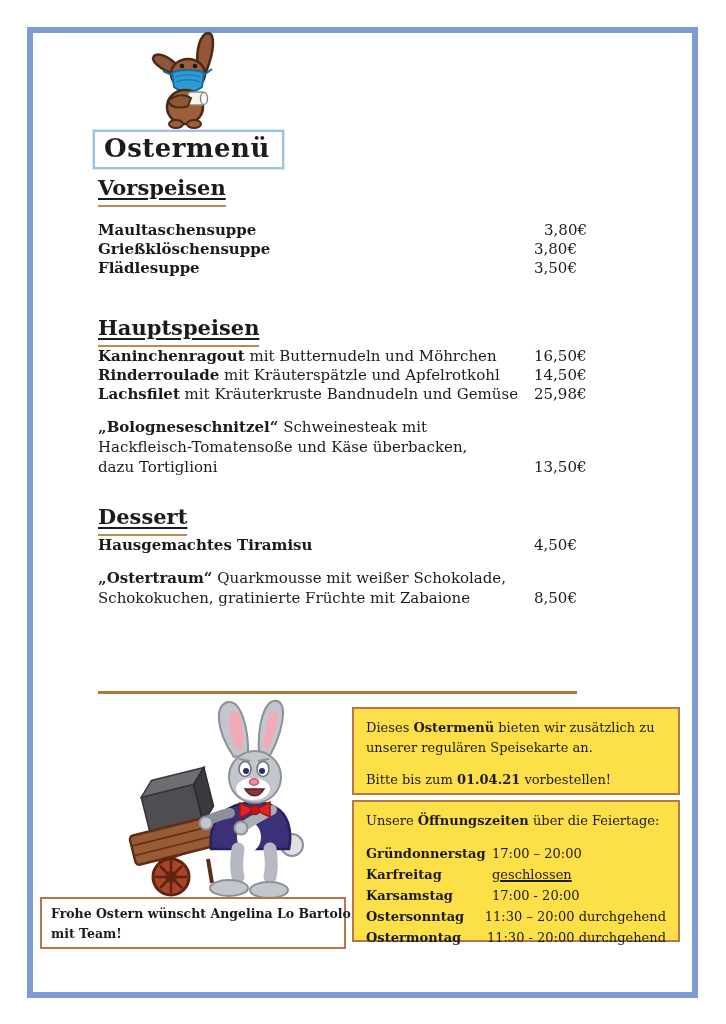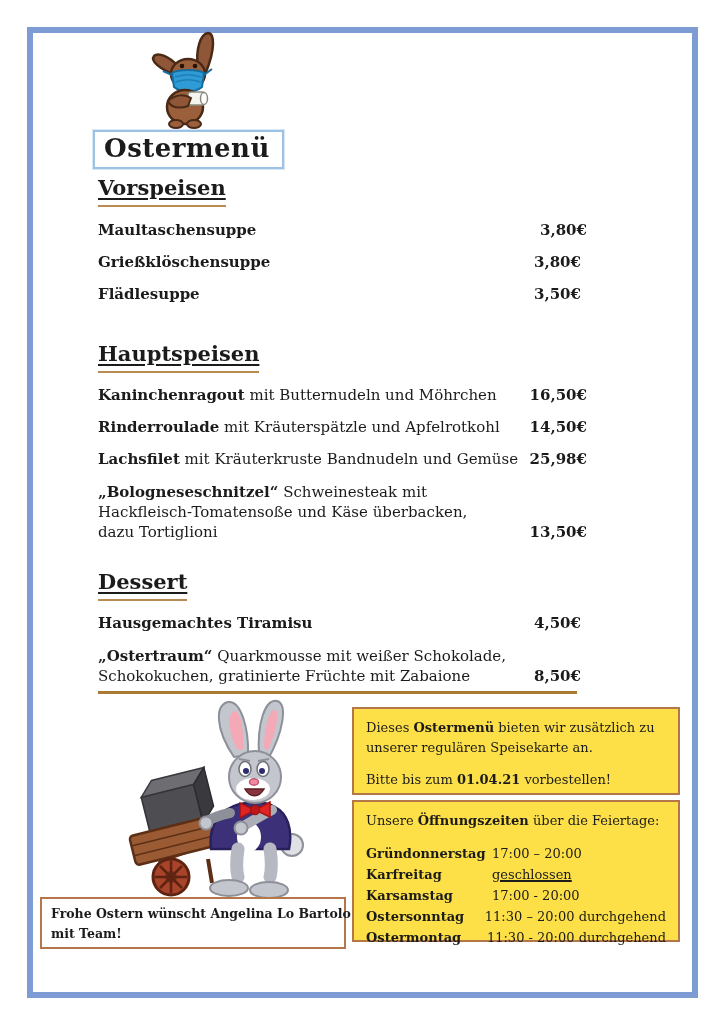--- a/index.html
+++ b/index.html
@@ -23,25 +23,25 @@
   .title-box h1{margin:0;font-size:26px;font-weight:bold;letter-spacing:.5px;}
   
   .menu{position:absolute;left:98px;top:174px;width:489px;}
   .section-heading{margin:0;font-size:21px;font-weight:bold;line-height:27px;}
   .section-heading .ht{
     display:inline-block;
     text-decoration:underline;text-decoration-thickness:2px;text-underline-offset:3px;
     border-bottom:2px solid #b78b52;padding-bottom:4px;
   }
   .mt36{margin-top:36px;} .mt26{margin-top:26px;}
-  .row{display:flex;margin-top:13px;line-height:19px;font-size:15px;}
+  .row{display:flex;margin-top:0;line-height:19px;font-size:15px;}
   .row:first-of-type{margin-top:14px;gap:16px;}
   .item-text{width:436px;}
   .iname{font-weight:bold;}
-  .price{font-weight:bold;white-space:nowrap;}
+  .price{font-weight:normal;white-space:nowrap;}
   .block{margin-top:13px;font-size:15px;line-height:20px;}
   .block .bline{display:flex;}
   .block .item-text{width:436px;}
   
   .divider{position:absolute;left:98px;top:691px;width:479px;height:3px;background:#a87a32;}
   
   .barrow-bunny{position:absolute;left:116px;top:697px;width:232px;height:205px;}
   
   .info-box{
     position:absolute;left:352px;width:328px;box-sizing:border-box;

